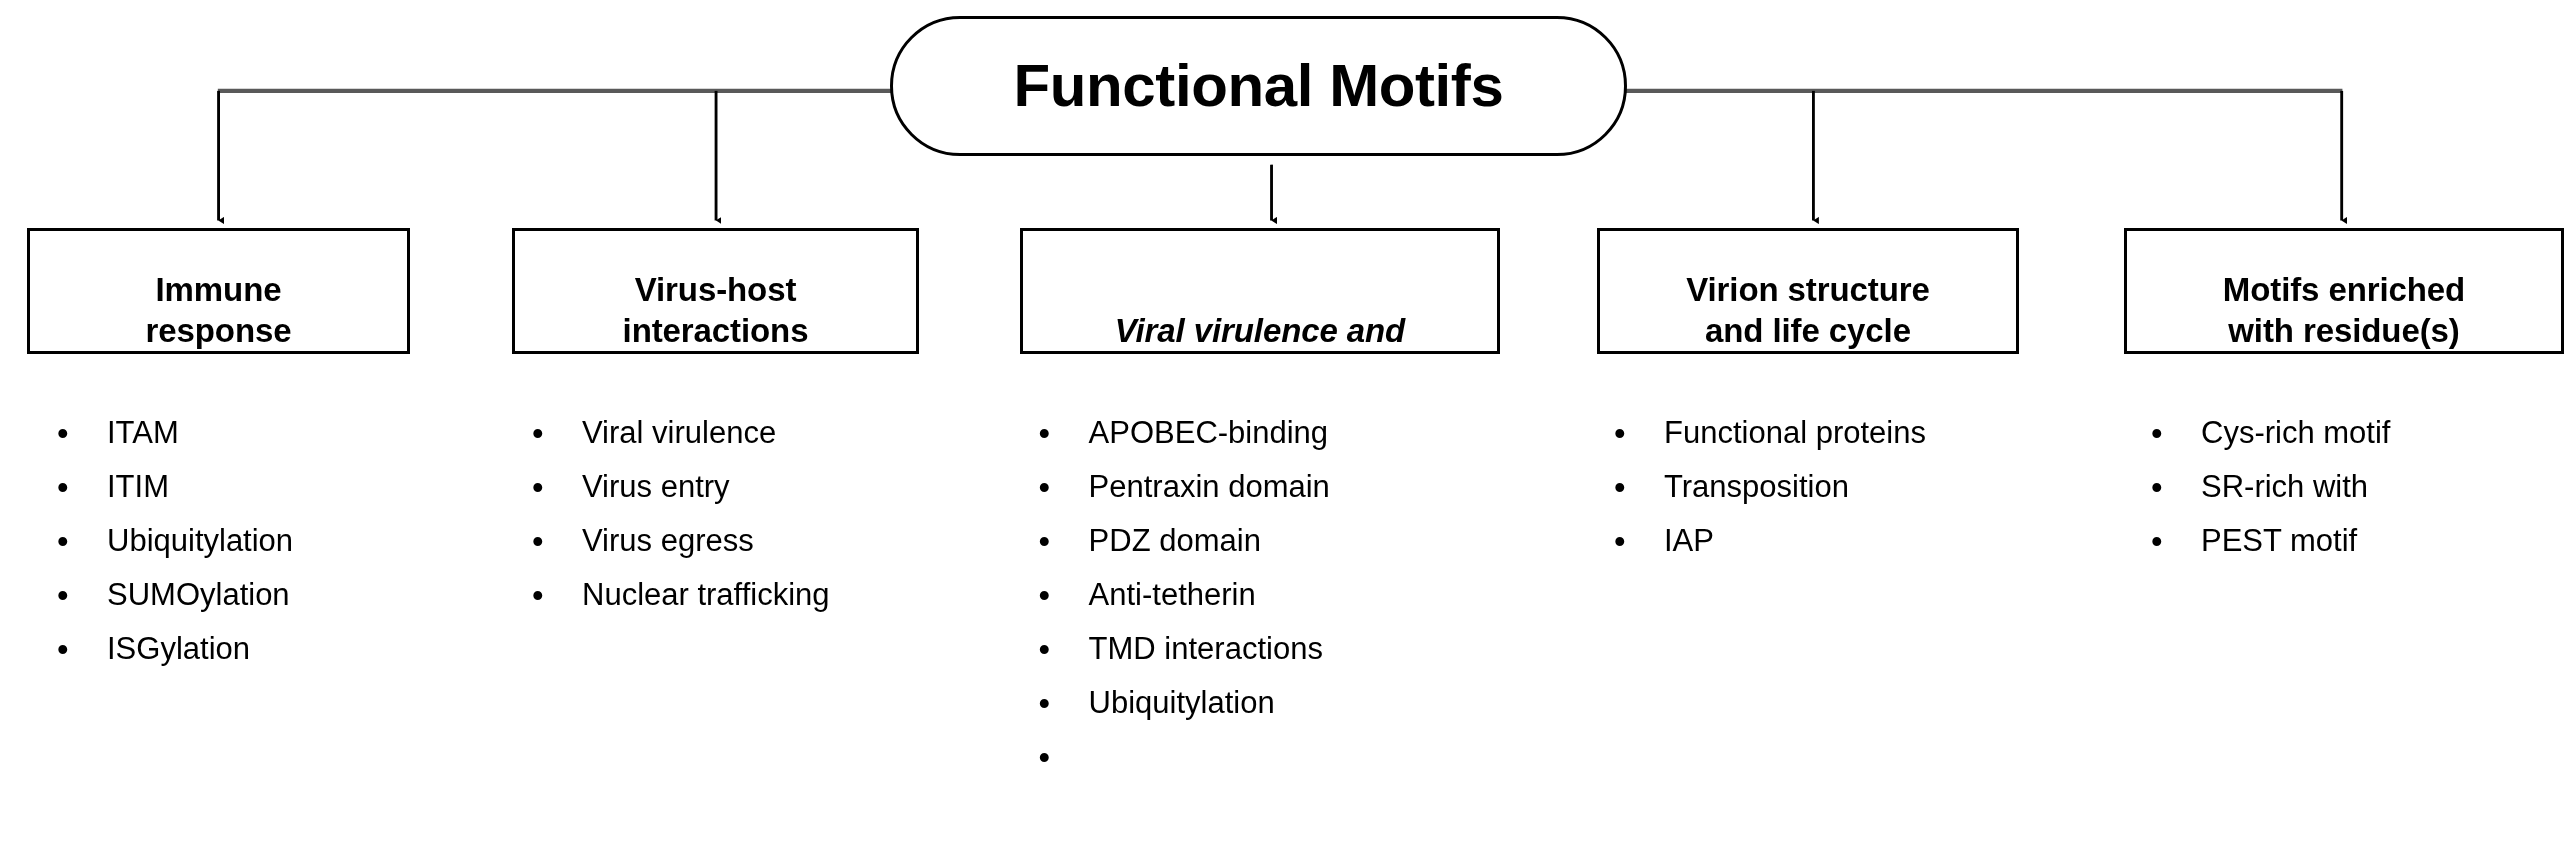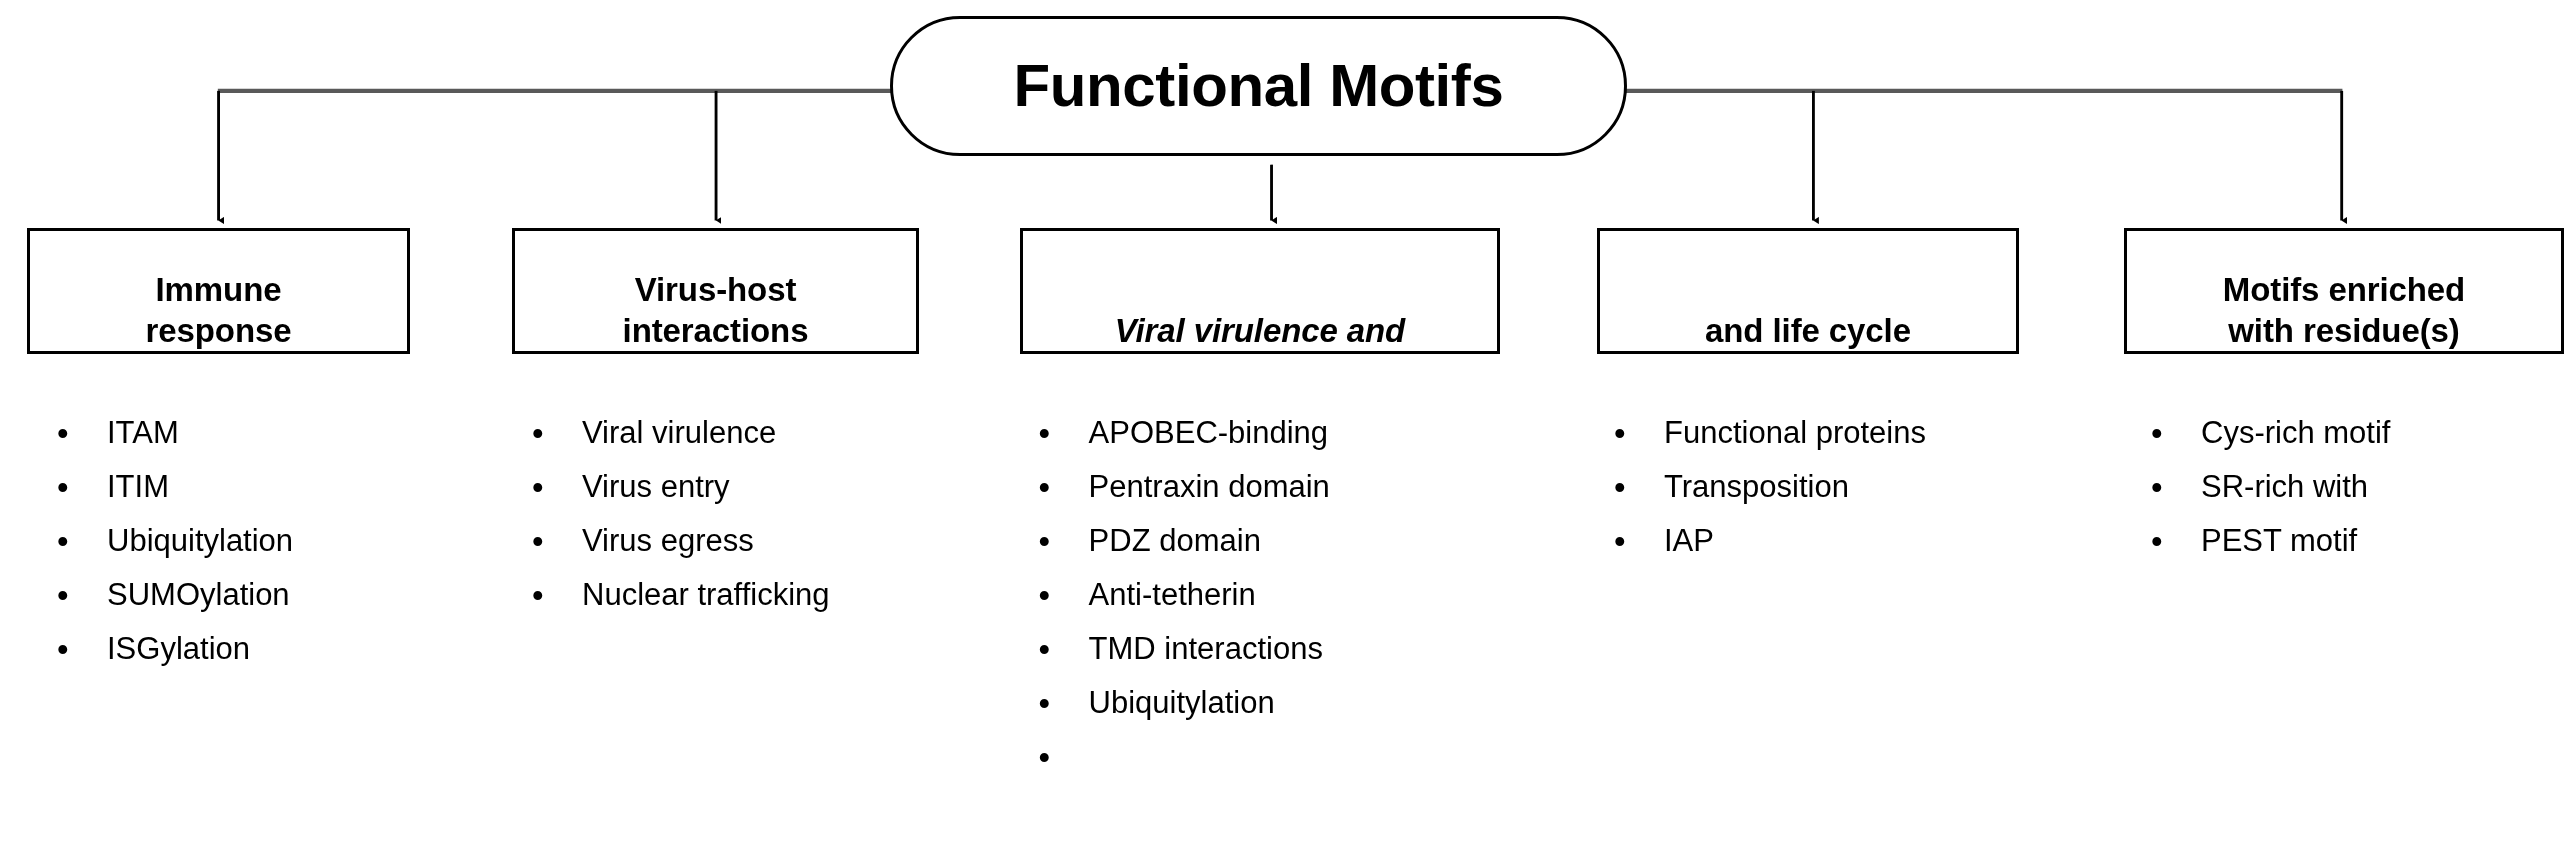--- a/index.html
+++ b/index.html
@@ -217,20 +217,21 @@
       </li>
       <li class="bullet-item">
         <span class="bullet-dot">•</span>
       </li>
     </ul>
   </div>
 
   <div class="column" style="left:1597px; width:422px;">
     <div class="cat-box" style="width:422px;">
       <div class="cat-title">
+        <div>Virion structure</div>
         <div>and life cycle</div>
       </div>
     </div>
     <ul class="bullet-list" style="left:17px;">
       <li class="bullet-item">
         <span class="bullet-dot">•</span>
         <span class="bullet-text">Functional proteins</span>
       </li>
       <li class="bullet-item">
         <span class="bullet-dot">•</span>

